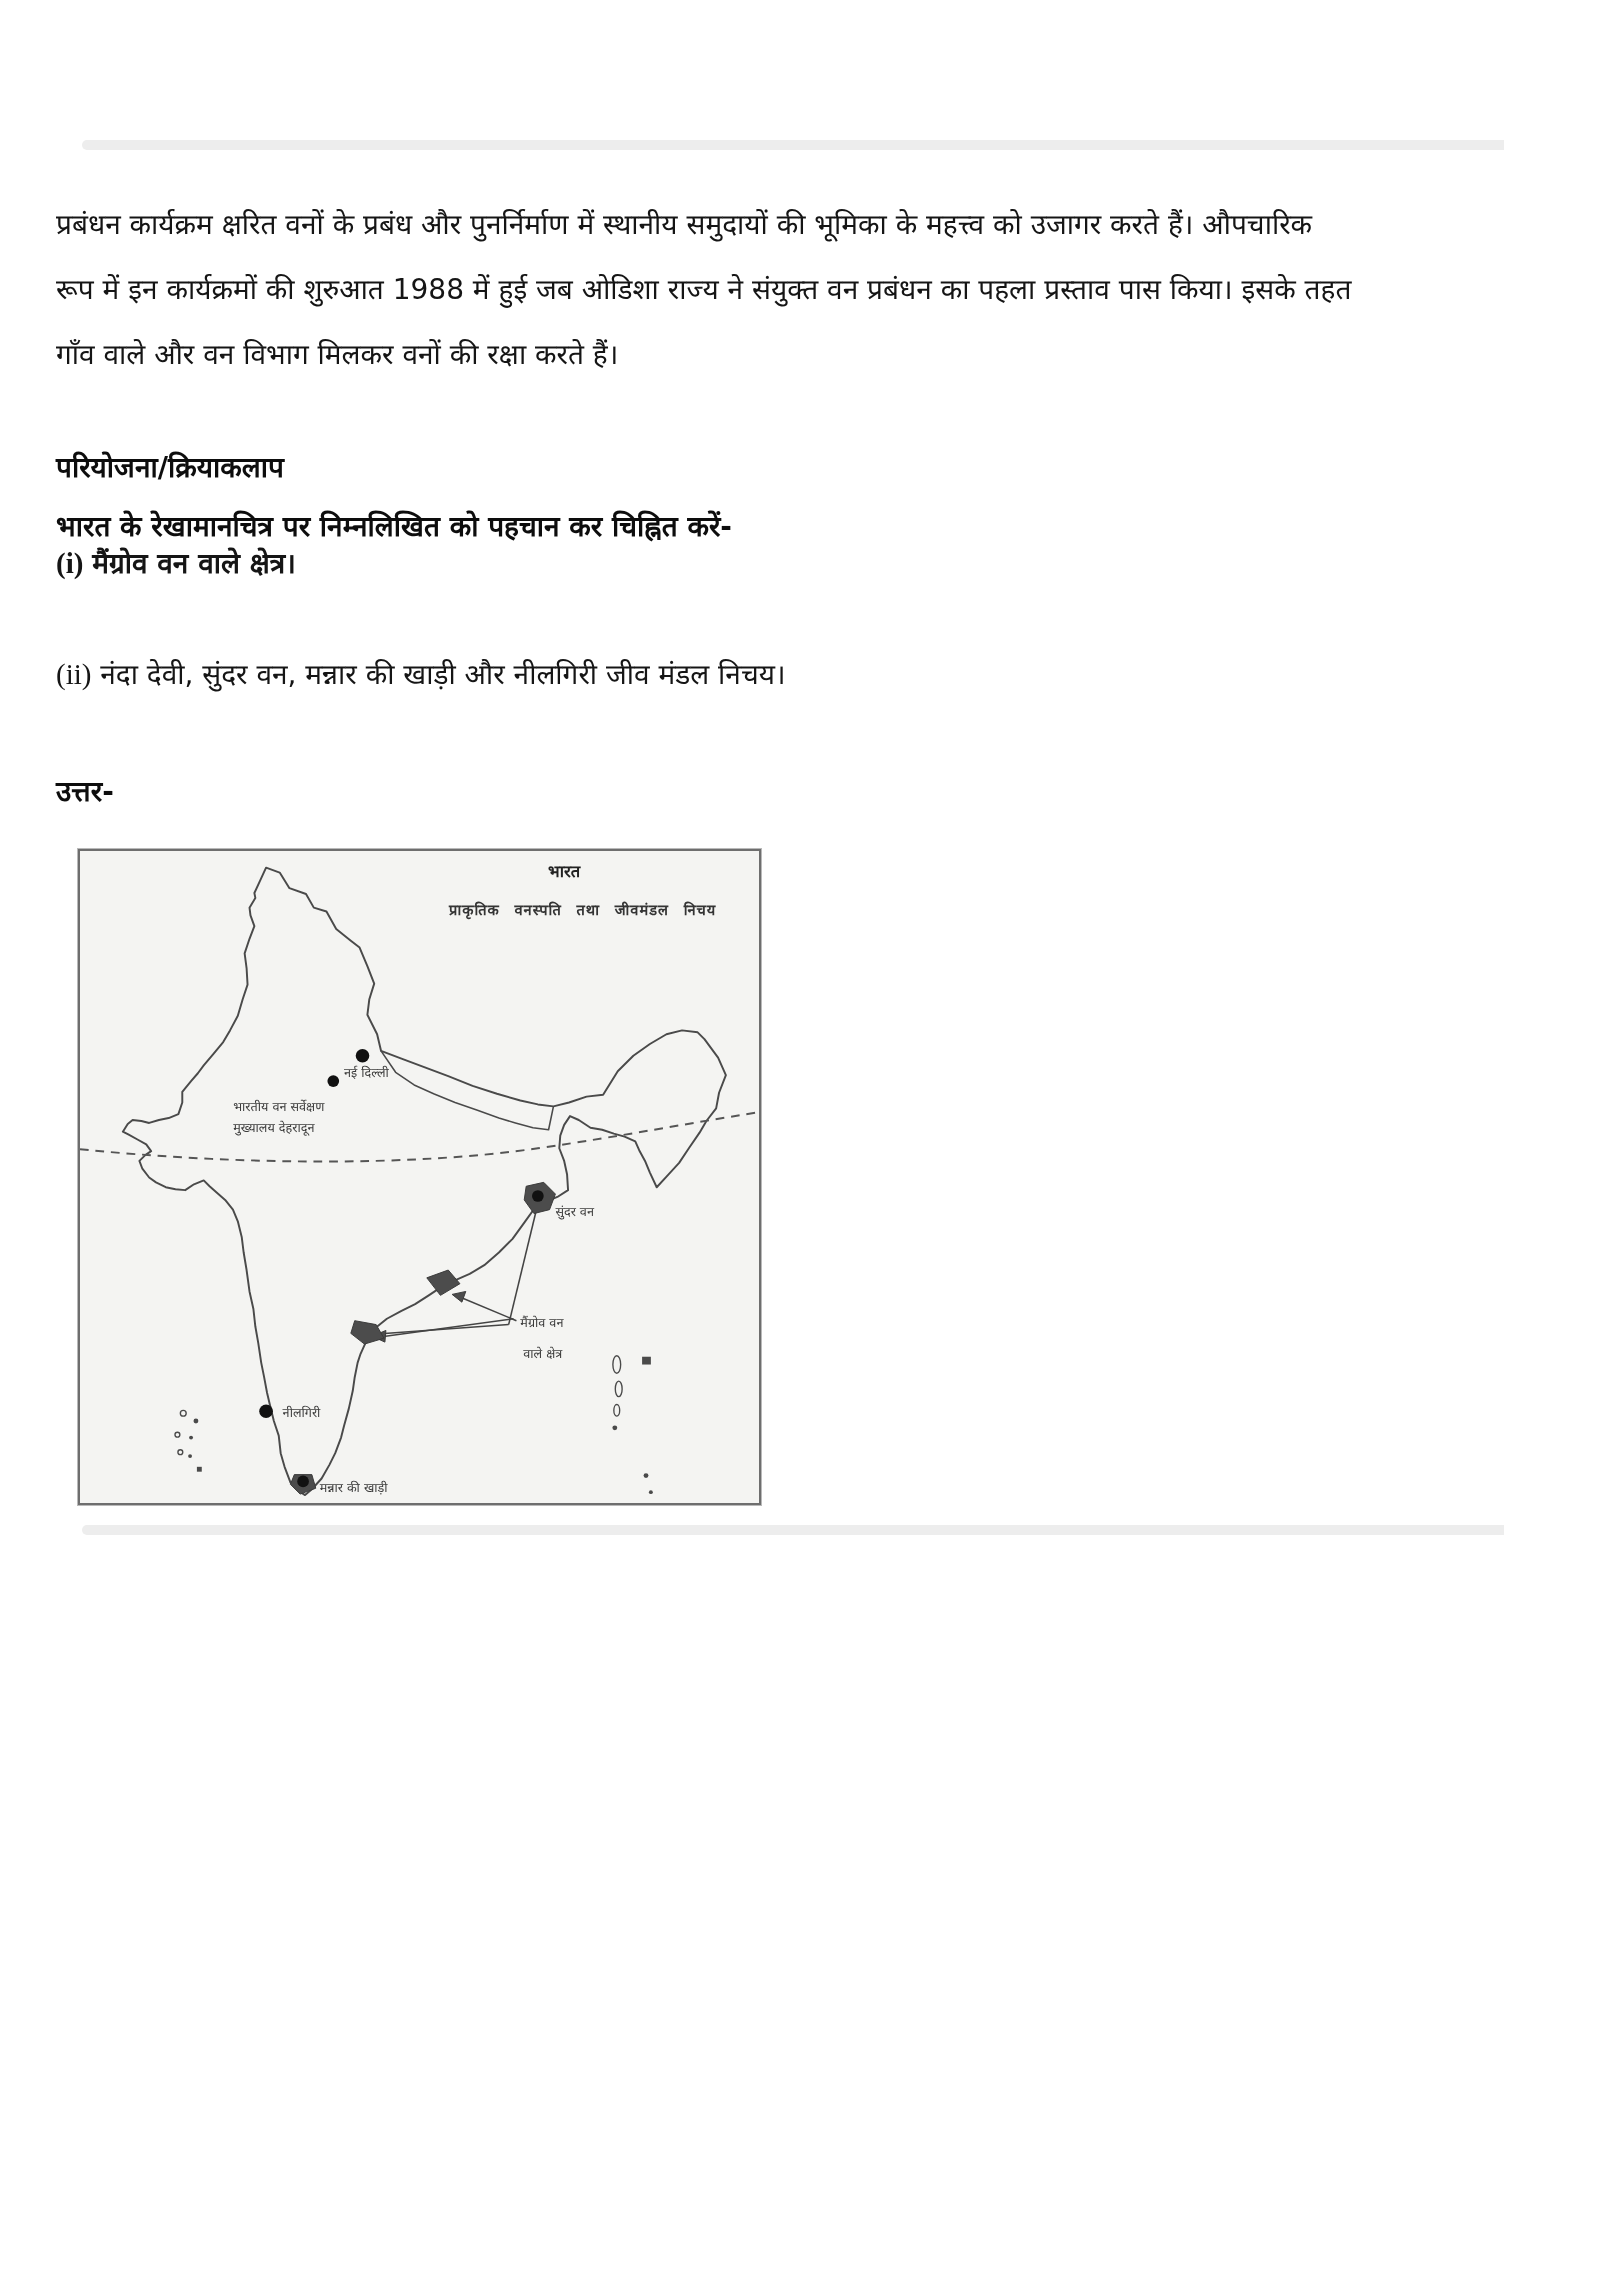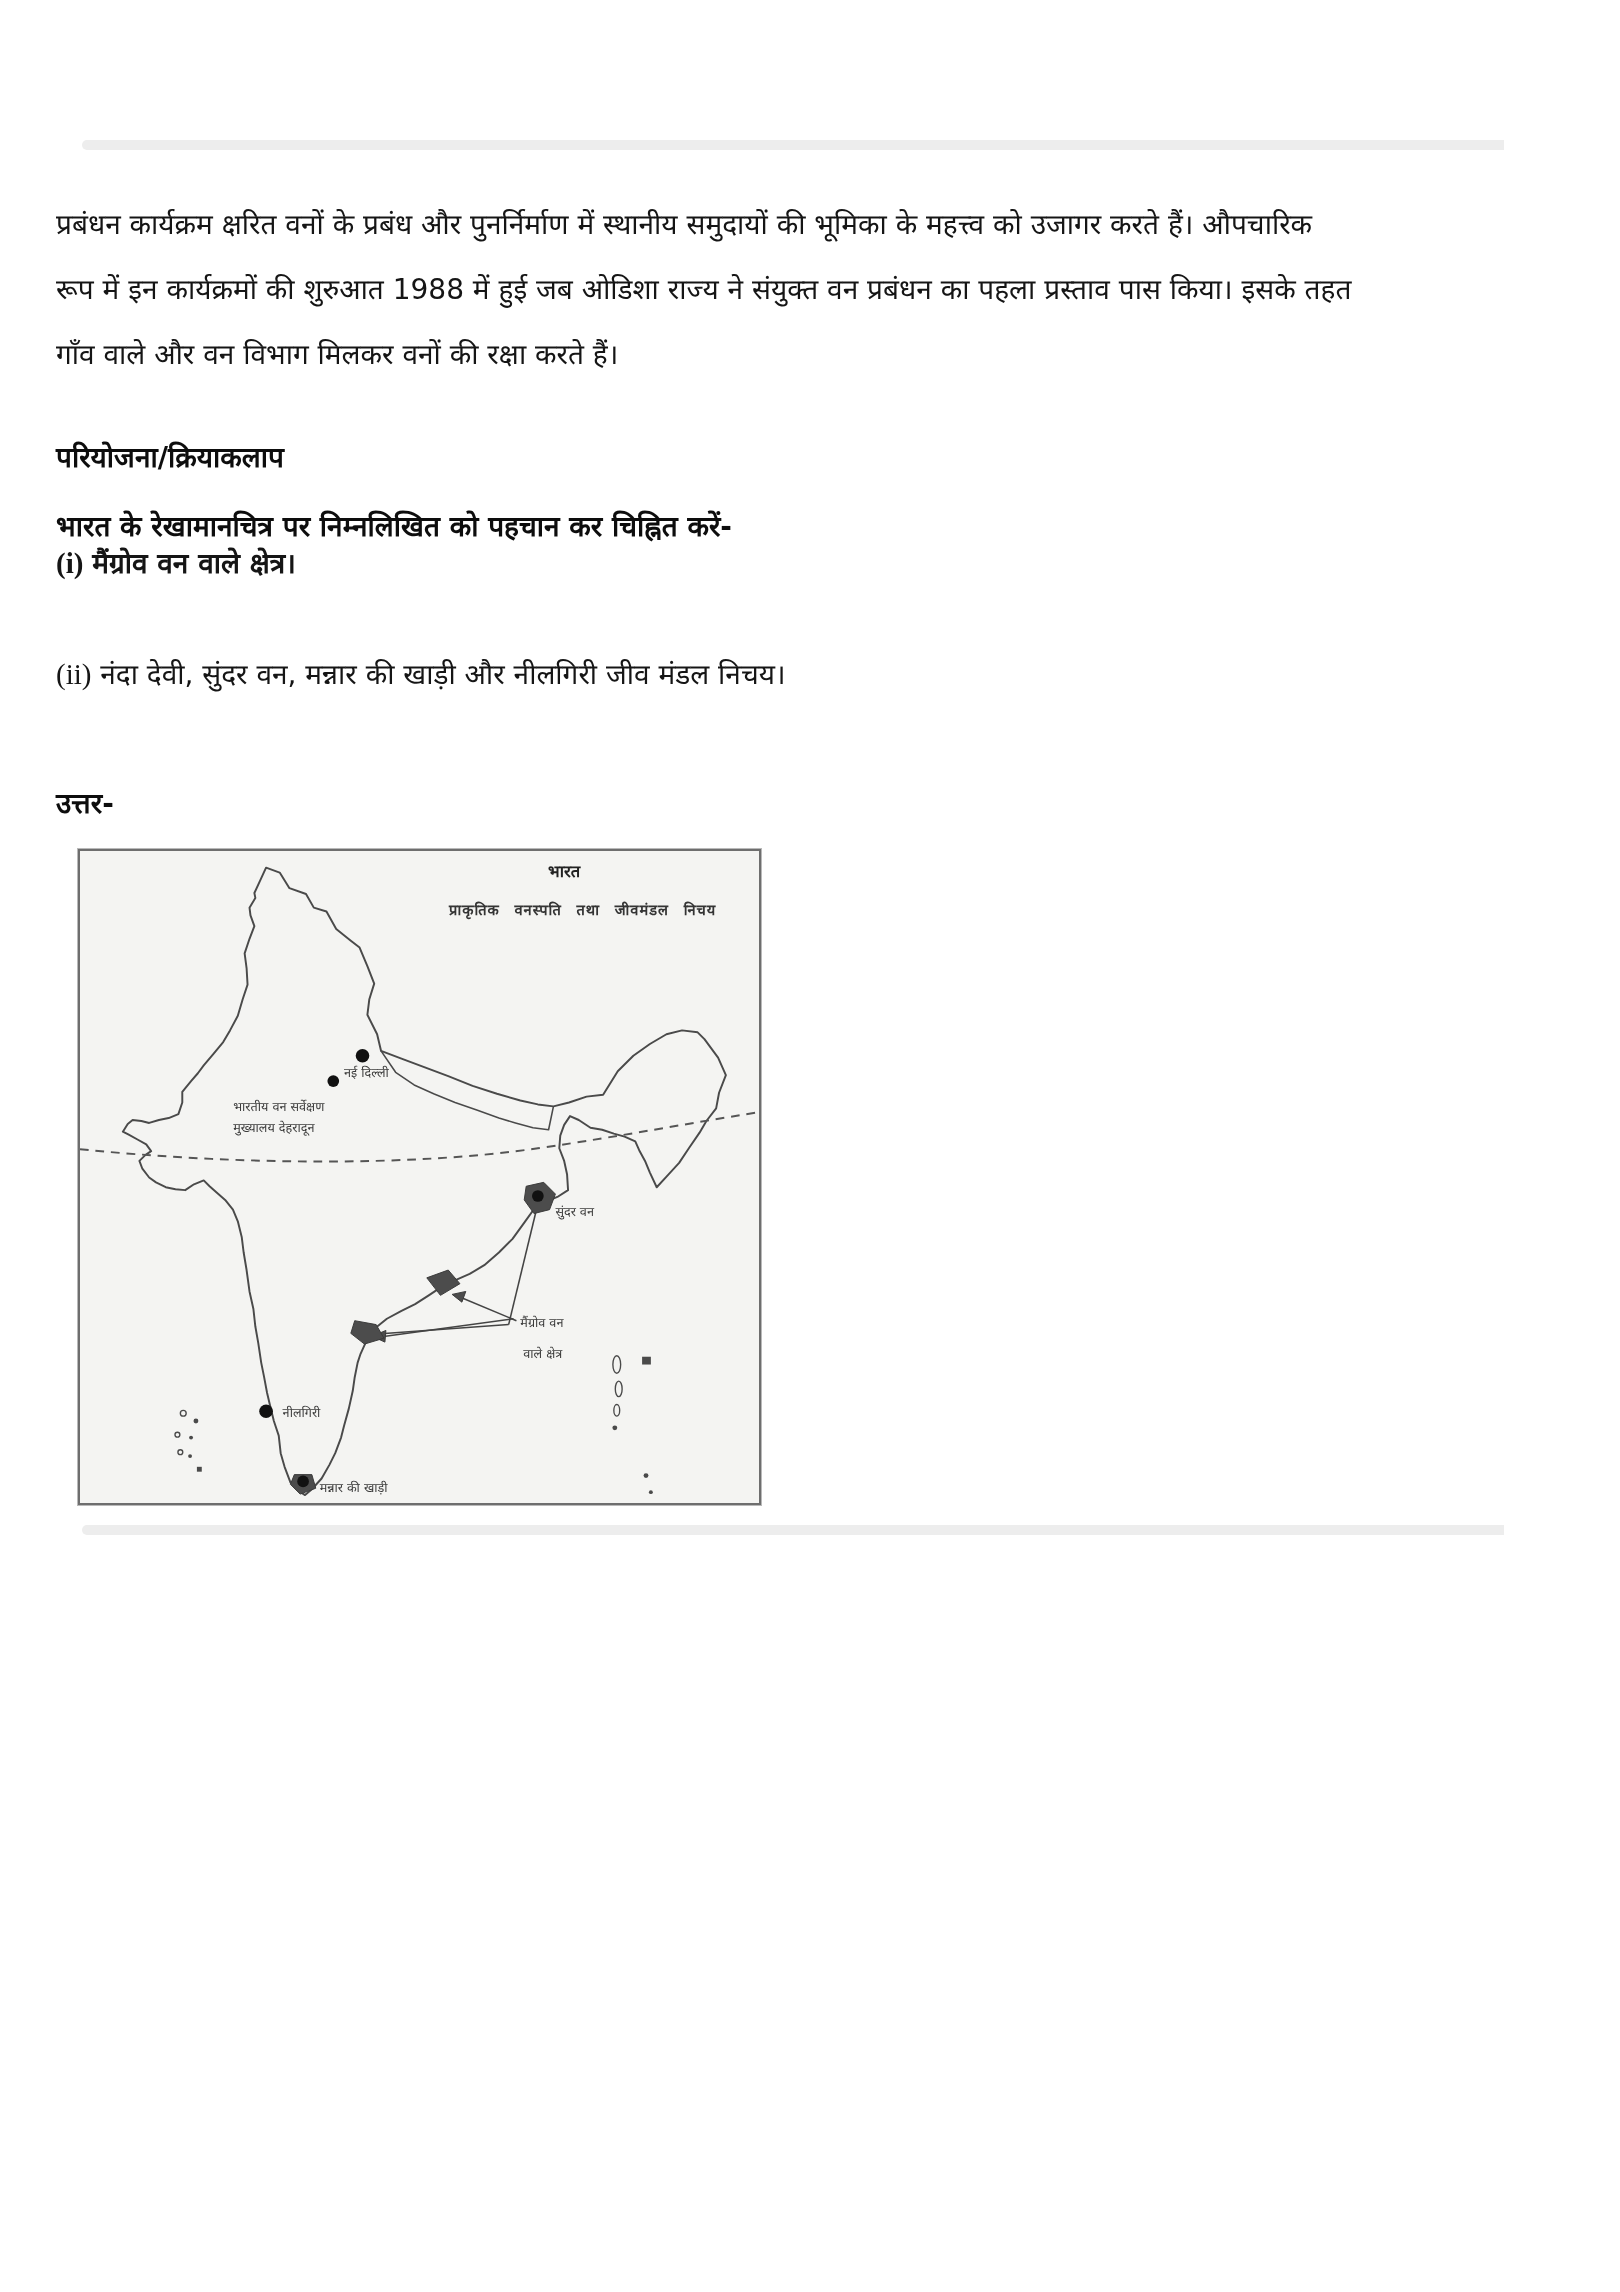--- a/index.html
+++ b/index.html
@@ -28,23 +28,23 @@
   .para{
     position:absolute;left:56px;top:192px;width:1470px;
     font-size:28px;line-height:65px;
     white-space:pre-line;
     color:var(--ink);
   }
   .heading{
     position:absolute;left:56px;
     font-size:28px;font-weight:bold;line-height:43px;color:#0d0d0d;
   }
-  .heading.section{top:436px;}
+  .heading.section{top:446px;}
   .heading.instruction{top:505px;}
-  .heading.answer{top:770px;margin-top:12px;}
+  .heading.answer{top:770px;}
   .item{
     position:absolute;left:56px;
     font-size:28px;line-height:45px;color:var(--ink);
   }
   .item .marker{font-family:"Liberation Serif", serif;font-size:29px;margin-right:8.8px;}
   .item.i1{top:541px;font-weight:bold;}
   .item.i2{top:624px;margin-top:28px;}
   .item.i3{top:682px;}
   .map-figure{
     position:absolute;left:78px;top:849px;width:683px;height:656px;

